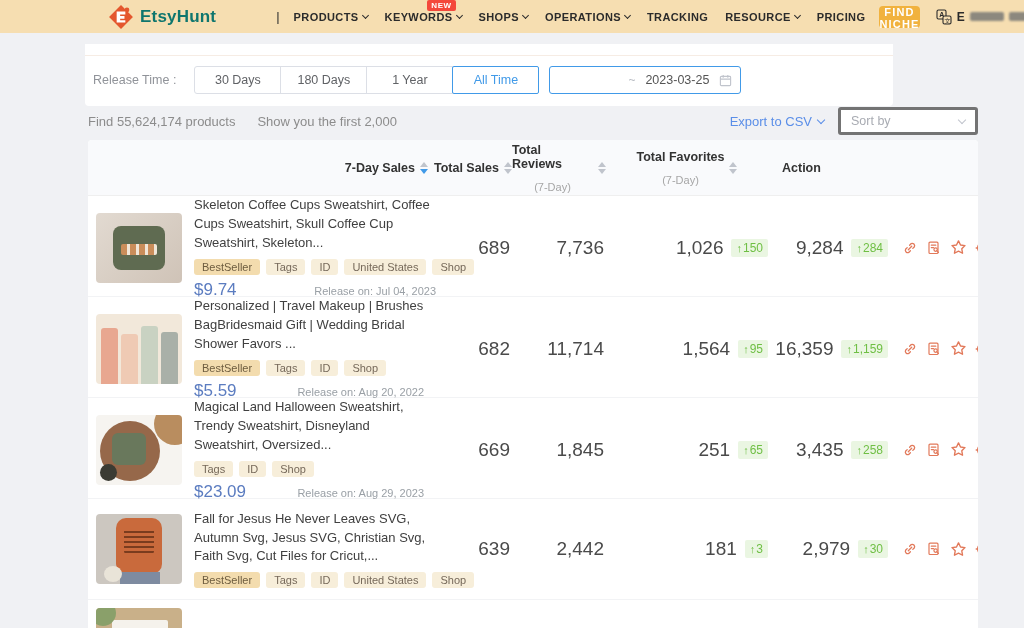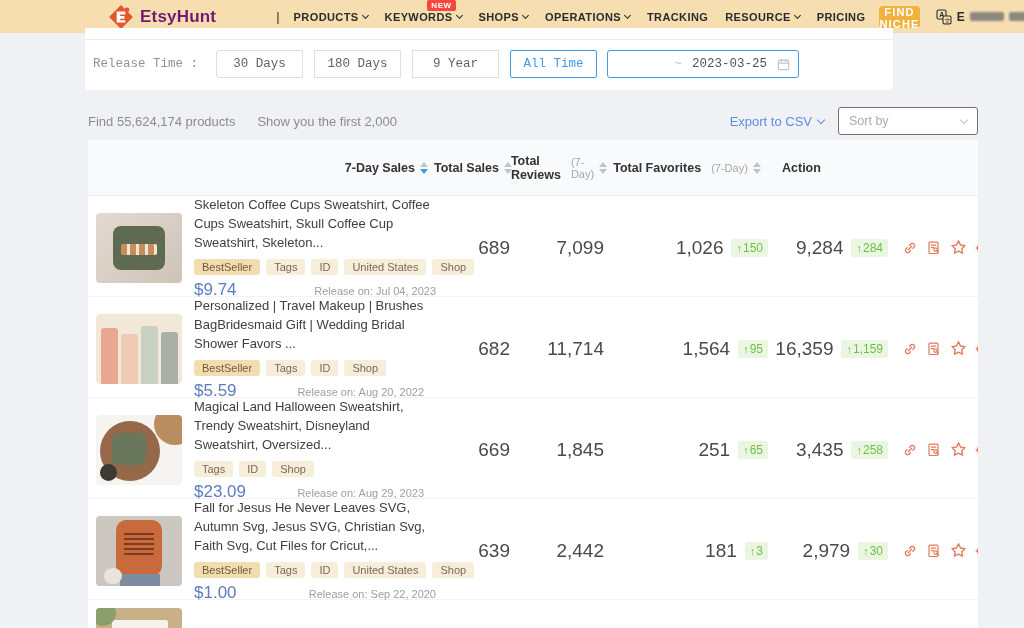--- a/index.html
+++ b/index.html
@@ -3,80 +3,80 @@
 <meta charset="utf-8">
 <style>
   * { margin:0; padding:0; box-sizing:border-box; }
   html,body { width:1024px; height:628px; overflow:hidden;
     font-family:"Liberation Sans", sans-serif; background:#f0f1f4; }
 
   
   .nav { position:absolute; left:0; top:0; width:1024px; height:33px;
     background:#f6deb1; display:flex; align-items:center; }
   .brand { display:flex; align-items:center; gap:6px; margin-left:108px; }
-  .brand-name { font-size:17px; font-weight:800; color:#701a75; letter-spacing:.2px; }
+  .brand-name { font-size:17px; font-weight:800; color:#0f766e; letter-spacing:.2px; }
   .nav-div { color:#2d2d2d; margin:0 14px 0 60px; font-size:13px; }
   .nav-items { display:flex; align-items:center; gap:17px; }
   .nav-item { position:relative; display:flex; align-items:center; gap:4px;
     font-size:11px; font-weight:700; color:#2b2b2b; letter-spacing:.4px; cursor:pointer; white-space:nowrap; }
   .chev { width:5px; height:5px; border-right:1.5px solid #2b2b2b; border-bottom:1.5px solid #2b2b2b;
     transform:rotate(45deg); display:inline-block; margin-top:-3px; }
   .new-badge { position:absolute; top:-11px; right:6px; background:#f4483b; color:#fff;
     font-size:8px; font-weight:700; padding:1px 4px; border-radius:2px; letter-spacing:.5px; }
   .find-niche { margin-left:14px; width:105px; height:22px; background:#f1b23e; border:none;
     border-radius:4px; color:#fff; font-size:11px; font-weight:700; letter-spacing:1.2px;
     font-family:inherit; cursor:pointer; }
   .account { display:flex; align-items:center; gap:5px; margin-left:16px; cursor:pointer; }
   .redact { display:inline-block; height:9px; background:#7a7a76; border-radius:2px;
     filter:blur(1.3px); opacity:.85; }
   .acc-prefix { font-size:12px; font-weight:700; color:#2b2b2b; }
 
   
-  .filter-panel { position:absolute; left:85px; top:28px; width:808px; height:62px;
-    background:#fff; border-radius:0 0 4px 4px;font-family:Liberation Mono, monospace; }
+  .filter-panel { position:absolute; left:85px; top:44px; width:808px; height:62px;
+    background:#fff; border-radius:0 0 4px 4px; }
   .filter-topline { height:12px; border-bottom:1px solid #f6ece4; }
   .filter-row { display:flex; align-items:center; margin:10px 0 0 8px; }
   .ftr-label { color:#909399; font-size:12.5px; margin-right:18px; }
-  .seg-group { display:flex;gap:12px; }
+  .seg-group { display:flex; }
   .seg { width:87px; height:28px; background:#fff; border:1px solid #dcdfe6; margin-left:-1px;
     display:flex; align-items:center; justify-content:center; font-size:12.5px; color:#606266; cursor:pointer; }
   .seg:first-child { margin-left:0; border-radius:3px 0 0 3px; }
   .seg.active { color:#419ae8; border-color:#419ae8; z-index:2; border-radius:2px; }
   .date-box { margin-left:10px; width:192px; height:28px; border:1px solid #419ae8; border-radius:3px;
     background:#fff; display:flex; align-items:center; padding:0 8px; cursor:pointer; }
   .date-start { flex:1; }
   .date-tilde { color:#b9bdc4; font-size:12px; margin:0 10px; }
   .date-end { color:#555; font-size:12.5px; margin-right:10px; }
   .cal-icon { margin-left:auto; display:flex; }
 
   
   .summary-row { position:absolute; left:88px; top:106px; width:890px; height:30px;
     display:flex; align-items:center; }
   .sum-text { color:#8c8c8c; font-size:13px; }
   .sum-text + .sum-text { margin-left:22px; }
   .export-link { margin-left:auto; display:flex; align-items:center; gap:6px; color:#5a8ee8;
     font-size:13px; cursor:pointer; }
   .chev-blue { width:6px; height:6px; border-right:1.5px solid #5a8ee8; border-bottom:1.5px solid #5a8ee8;
     transform:rotate(45deg); margin-top:-3px; }
-  .sort-box { margin-left:14px; width:140px; height:28px; background:#fff; border:1px solid #737373;
+  .sort-box { margin-left:14px; width:140px; height:28px; background:#fff; border:3px solid #737373;
     border-radius:3px; display:flex; align-items:center; padding:0 10px; cursor:pointer; }
   .sort-ph { color:#a8abb2; font-size:12.5px; }
   .chev-gray { margin-left:auto; width:6px; height:6px; border-right:1.5px solid #c0c4cc;
     border-bottom:1.5px solid #c0c4cc; transform:rotate(45deg); margin-top:-3px; }
 
   
   .table-panel { position:absolute; left:88px; top:140px; width:890px; height:488px;
     background:#fff; border-radius:4px 4px 0 0; overflow:hidden; }
   .grid-cols { display:grid; grid-template-columns:340px 84px 94px 162px 120px 90px; }
   .thead { height:56px; background:#f9fafc; border-bottom:1px solid #efefef; align-items:center; }
   .th { font-size:12.5px; font-weight:700; color:#333; display:flex; align-items:center; }
   .th-product { padding-left:9px; }
   .th-right { justify-content:flex-end; }
   .th-center { justify-content:center; }
-  .th-stack { display:flex; flex-direction:row; align-items:center; gap:10px; }
+  .th-stack { display:flex; flex-direction:column; align-items:center; gap:10px; }
   .th-sub { font-size:11px; font-weight:400; color:#a6a6a6; }
   .sorts { display:inline-flex; flex-direction:column; gap:2px; margin-left:5px; }
   .tri-up { width:0; height:0; border-left:4px solid transparent; border-right:4px solid transparent;
     border-bottom:5px solid #c0c4cc; }
   .tri-down { width:0; height:0; border-left:4px solid transparent; border-right:4px solid transparent;
     border-top:5px solid #c0c4cc; }
   .tri-down.active { border-top-color:#419ae8; }
   .th-action { padding-left:14px; }
 
   .trow { height:101px; border-bottom:1px solid #f2f3f5; align-items:center; }
@@ -162,21 +162,21 @@
   </div>
 </div>
 
 <div class="filter-panel">
   <div class="filter-topline"></div>
   <div class="filter-row">
     <span class="ftr-label">Release Time :</span>
     <div class="seg-group">
       <div class="seg">30 Days</div>
       <div class="seg">180 Days</div>
-      <div class="seg">9 Year</div>
+      <div class="seg">1 Year</div>
       <div class="seg active">All Time</div>
     </div>
     <div class="date-box">
       <span class="date-start"></span>
       <span class="date-tilde">~</span>
       <span class="date-end">2023-03-25</span>
       <span class="cal-icon">
         <svg width="13" height="13" viewBox="0 0 14 14" fill="none" stroke="#c0c4cc" stroke-width="1.2">
           <rect x="1.5" y="2.5" width="11" height="10" rx="1"></rect>
           <path d="M1.5 5.5h11 M4.5 1v3 M9.5 1v3"></path>
@@ -254,21 +254,21 @@
           <span class="chip">United States</span>
           <span class="chip">Shop</span>
         </div>
         <div class="prow2">
           <span class="price">$9.74</span>
           <span class="release">Release on: Jul 04, 2023</span>
         </div>
       </div>
     </div>
     <div class="cell-right num cell-pad">689</div>
-    <div class="cell-right num cell-pad">7,099</div>
+    <div class="cell-right num cell-pad">7,736</div>
     <div class="cell-right">
       <span class="num">1,026</span>
       <span class="delta">
           <span class="up">↑</span>
           <span>150</span>
         </span>
     </div>
     <div class="cell-right">
       <span class="num">9,284</span>
       <span class="delta">
@@ -448,24 +448,20 @@
       </div>
       <div class="pinfo">
         <div class="ptitle">Fall for Jesus He Never Leaves SVG, Autumn Svg, Jesus SVG, Christian Svg, Faith Svg, Cut Files for Cricut,...</div>
         <div class="ptags">
           <span class="chip chip-best">BestSeller</span>
           <span class="chip">Tags</span>
           <span class="chip">ID</span>
           <span class="chip">United States</span>
           <span class="chip">Shop</span>
         </div>
-        <div class="prow2">
-          <span class="price">$1.00</span>
-          <span class="release">Release on: Sep 22, 2020</span>
-        </div>
       </div>
     </div>
     <div class="cell-right num cell-pad">639</div>
     <div class="cell-right num cell-pad">2,442</div>
     <div class="cell-right">
       <span class="num">181</span>
       <span class="delta">
           <span class="up">↑</span>
           <span>3</span>
         </span>

